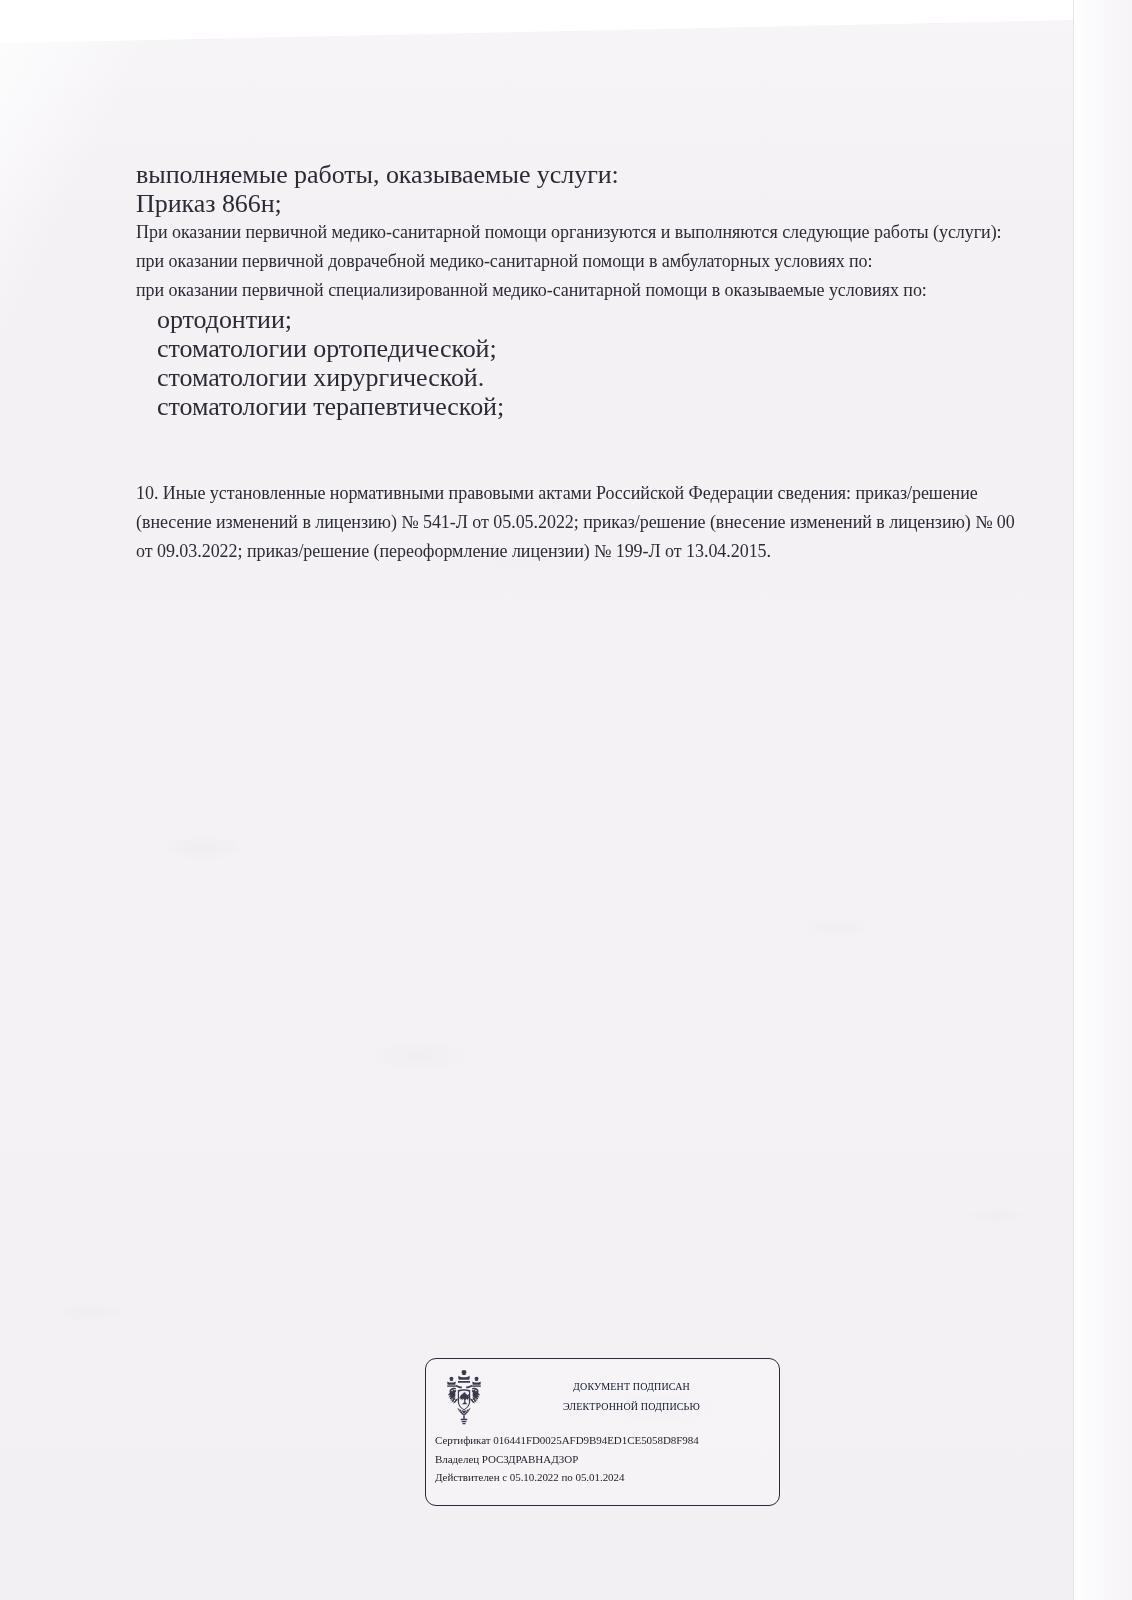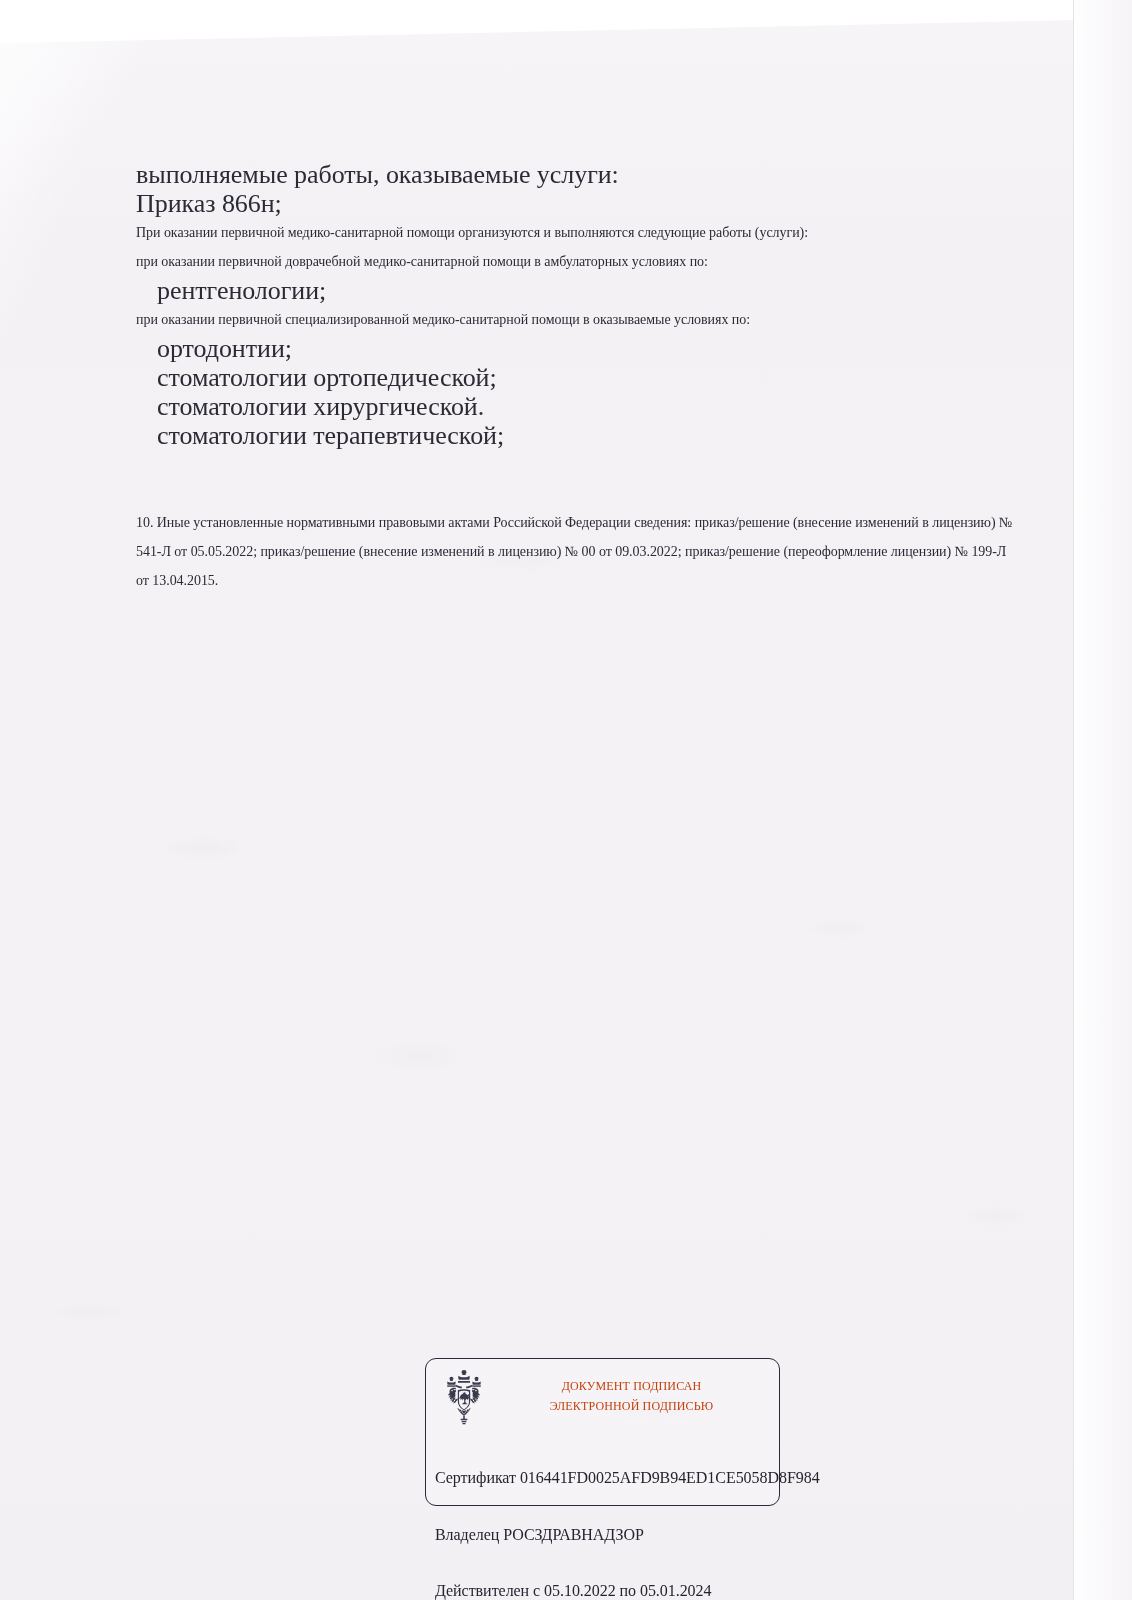--- a/index.html
+++ b/index.html
@@ -72,21 +72,21 @@
   .line {
     font-size: 26px;
     line-height: 29px;
     letter-spacing: -0.05px;
     white-space: pre-wrap;
   }
   .para {
     margin: 0;
   }
   .para.flow {
-    font-size: 14px;
+    font-size: 18px;
     line-height: 29px;
     letter-spacing: -0.05px;
     text-align: left;
   }
   .ind-0  { padding-left: 0px;  }
   .ind-2  { padding-left: 21px; }
 
   .gap-para { height: 29px; }
 
   
@@ -113,36 +113,35 @@
     height: 60px;
     flex: 0 0 60px;
     display: block;
   }
   #stamp-title {
     flex: 1 1 auto;
     text-align: center;
     padding-right: 10px;
   }
   #stamp-title .tline {
-    font-size: 12px;
+    font-size: 10px;
     line-height: 19.5px;
     letter-spacing: 0.15px;
-    color: #c2410c;
+    color: #0f172a;
     white-space: nowrap;
   }
   #stamp-details {
     padding: 6px 0 0 9px;
   }
   #stamp-details .dline {
-    font-size: 16px;
+    font-size: 11px;
     line-height: 18.5px;
     color: #24242f;
     letter-spacing: -0.05px;
     white-space: nowrap;
-    margin-top: 38px;
   }
   #stamp-details b {
     font-weight: 400;
   }
 </style>
 </head>
 <body>
 
 <div id="page-sheet">
   <div id="scan-noise"></div>
@@ -153,21 +152,20 @@
 <main id="doc-body">
 
   <div class="line ind-0">выполняемые работы, оказываемые услуги:</div>
 
   <div class="line ind-0">Приказ 866н;</div>
 
   <p class="para flow ind-0">При оказании первичной медико-санитарной помощи организуются и выполняются следующие работы (услуги):</p>
 
   <p class="para flow ind-0"> при оказании первичной доврачебной медико-санитарной помощи в амбулаторных условиях по:</p>
 
-  <div class="line ind-2">рентгенологии;</div>
 
 
   <p class="para flow ind-0"> при оказании первичной специализированной медико-санитарной помощи в оказываемые условиях по:</p>
 
   <div class="line ind-2">ортодонтии;</div>
 
   <div class="line ind-2">стоматологии ортопедической;</div>
 
   <div class="line ind-2">стоматологии хирургической.</div>
 

